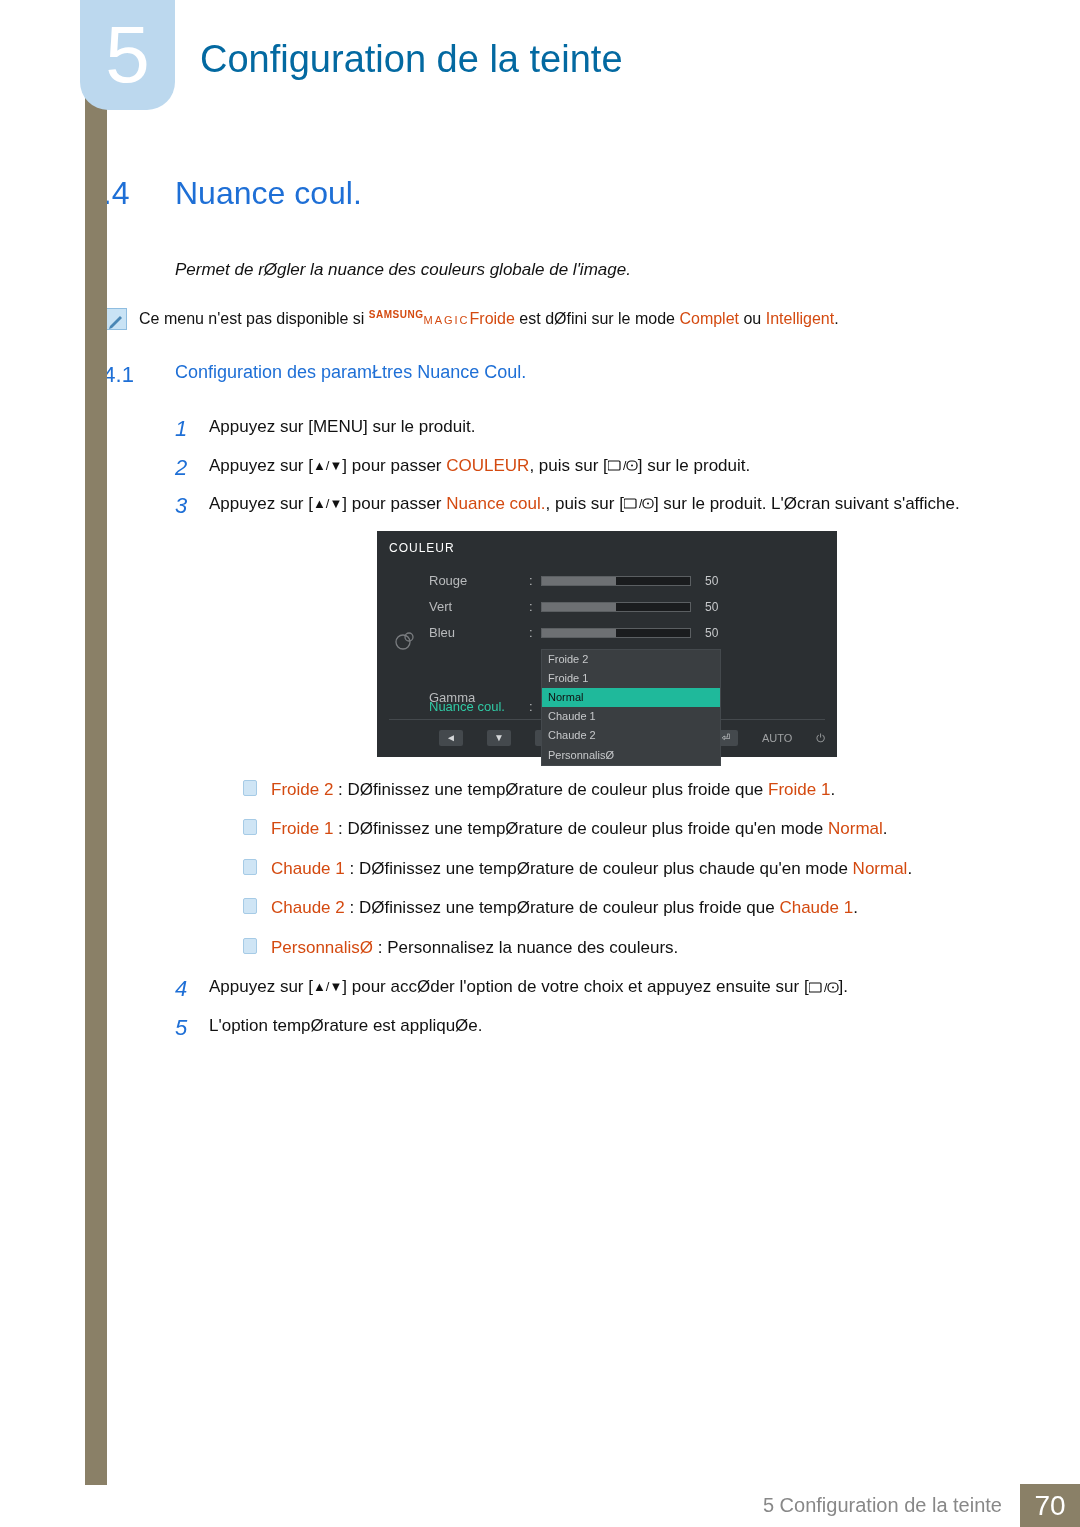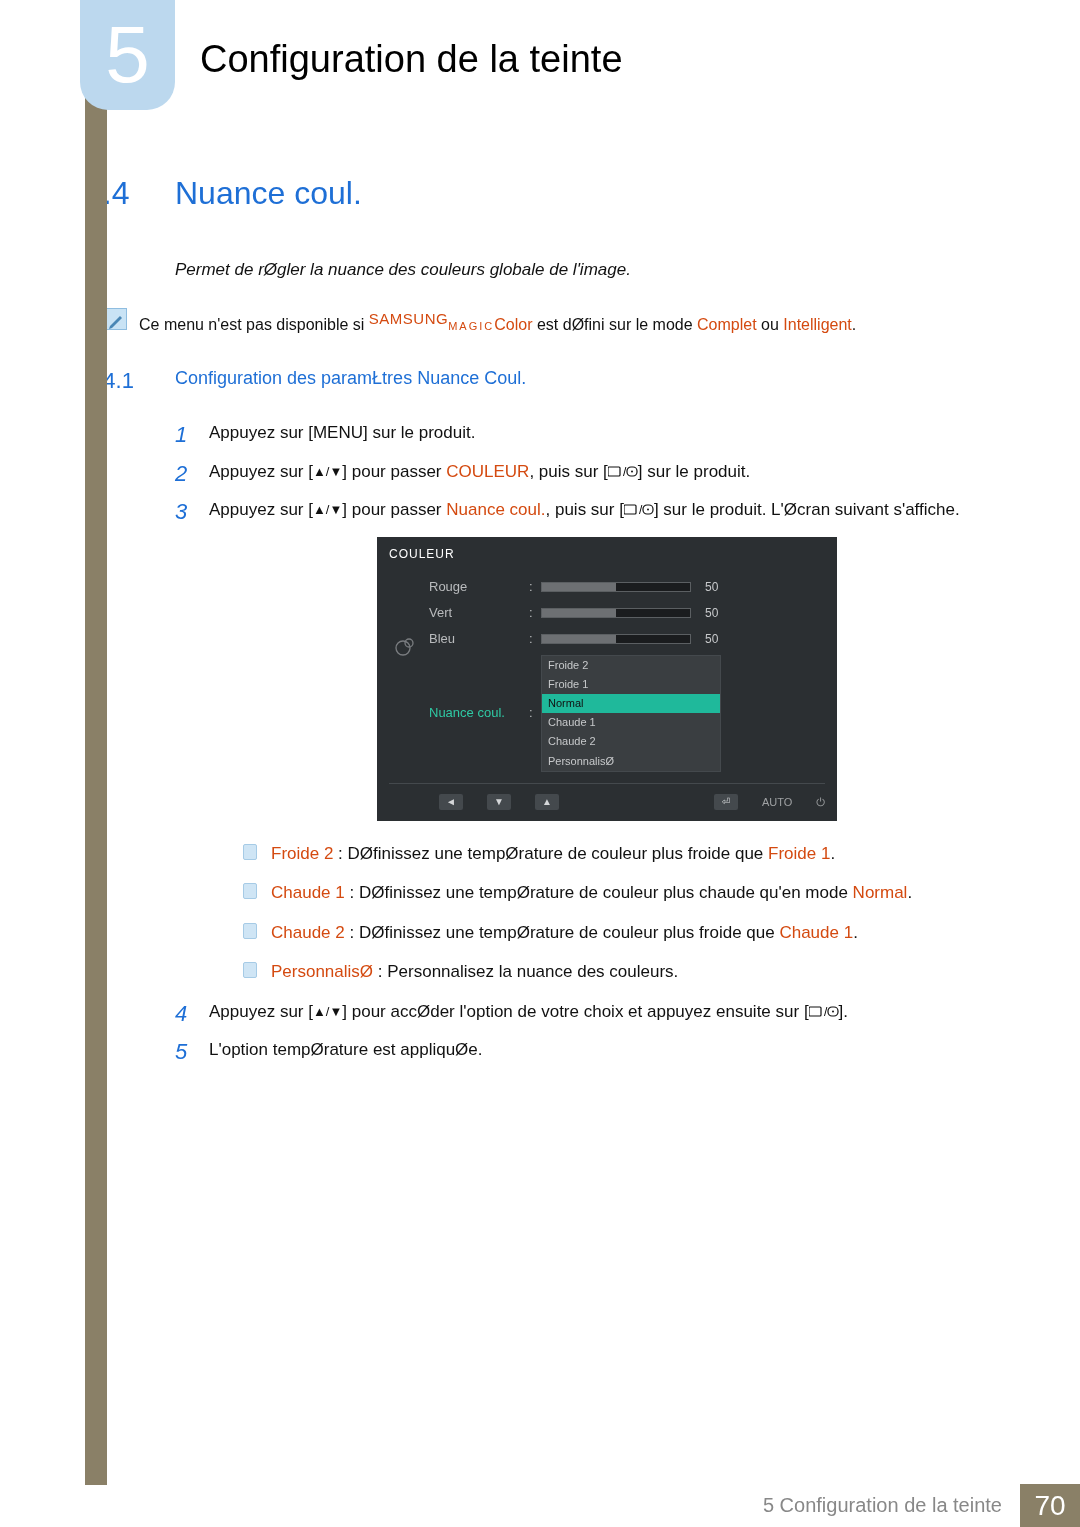--- a/index.html
+++ b/index.html
@@ -36,21 +36,21 @@
   }
   .chapter-tab span {
     color: #fff;
     font-size: 80px;
     font-weight: 400;
   }
   .chapter-title {
     position: absolute;
     left: 200px;
     top: 38px;
-    color: #000000;
+    color: #0369a1;
     font-size: 38px;
     font-weight: 400;
   }
   .content {
     position: absolute;
     left: 85px;
     top: 175px;
     width: 920px;
     padding-left: 0;
   }
@@ -87,21 +87,21 @@
     height: 22px;
     background: #c9e3f5;
     border: 1px solid #8fbde0;
     margin-right: 12px;
     display: inline-block;
     flex-shrink: 0;
     position: relative;
   }
   .note-icon svg { position: absolute; }
   .note-text { font-size: 16px; line-height: 1.4; }
-  .magic-color sup { font-size: 15px; color: #d44a10; letter-spacing: 0.5px; }
+  .magic-color sup { font-size: 10px; color: #d44a10; letter-spacing: 0.5px; font-weight: bold; }
   .magic-color .magic { font-size: 11px; color: #d44a10; letter-spacing: 2px; }
   .highlight { color: #d44a10; }
   .subsection {
     display: flex;
     margin: 0 0 26px 0;
   }
   .subsec-num {
     color: #1e6fd6;
     font-size: 22px;
     width: 90px;
@@ -275,21 +275,21 @@
 
   <div class="body-text intro">Permet de rØgler la nuance des couleurs globale de l'image.</div>
 
   <div class="body-text note-row">
     <span class="note-icon">
       <svg width="22" height="22" viewBox="0 0 22 22">
           <path d="M4 17 L14 7 L16 9 L6 19 L3 20 Z" fill="#4a87b5"></path>
         </svg>
     </span>
     <span class="note-text">
-      <span>Ce menu n'est pas disponible si </span><span class="magic-color"><sup>SAMSUNG</sup><span class="magic">MAGIC</span><span class="highlight">Color</span></span><span> est dØfini sur le mode </span><span class="highlight">Complet</span><span> ou </span><span class="highlight">Intelligent</span><span>.</span>
+      <span>Ce menu n'est pas disponible si </span><span class="magic-color"><sup>SAMSUNG</sup><span class="magic">MAGIC</span><span class="highlight">Froide</span></span><span> est dØfini sur le mode </span><span class="highlight">Complet</span><span> ou </span><span class="highlight">Intelligent</span><span>.</span>
     </span>
   </div>
 
   <div class="subsection">
     <div class="subsec-num">5.4.1</div>
     <div class="subsec-title">Configuration des  paramŁtres Nuance Coul.</div>
   </div>
 
   <ol class="steps">
     <li>
@@ -354,36 +354,42 @@
               <span class="osd-colon">:</span>
               <div class="osd-dropdown">
                 <div class="dd-item">Froide 2</div>
                 <div class="dd-item">Froide 1</div>
                 <div class="dd-item sel">Normal</div>
                 <div class="dd-item">Chaude 1</div>
                 <div class="dd-item">Chaude 2</div>
                 <div class="dd-item">PersonnalisØ</div>
               </div>
             </div>
+            <div class="osd-row" style="margin-top:-84px;">
+              <span class="osd-label">Gamma</span>
+            </div>
           </div>
         </div>
         <div class="osd-footer">
           <span class="fbtn">◄</span>
           <span class="fbtn">▼</span>
           <span class="fbtn">▲</span>
           <span style="flex:1"></span>
           <span class="fbtn">⏎</span>
           <span>AUTO</span>
           <span>⏻</span>
         </div>
       </div>
 
       <ul class="bullet-list" style="margin-left:34px;">
         <li>
           <span class="highlight">Froide 2</span><span> : DØfinissez une tempØrature de couleur plus froide que </span><span class="highlight">Froide 1</span><span>.</span>
+        </li>
+        <li>
+          <span class="highlight">Froide 1</span><span> : DØfinissez une tempØrature de couleur plus froide qu'en mode </span><span class="highlight">Normal</span><span>.</span>
         </li>
         <li>
           <span class="highlight">Chaude 1</span><span> : DØfinissez une tempØrature de couleur plus chaude qu'en mode </span><span class="highlight">Normal</span><span>.</span>
         </li>
         <li>
           <span class="highlight">Chaude 2</span><span> : DØfinissez une tempØrature de couleur plus froide que </span><span class="highlight">Chaude 1</span><span>.</span>
         </li>
         <li>
           <span class="highlight">PersonnalisØ</span><span> : Personnalisez la nuance des couleurs.</span>
         </li>

